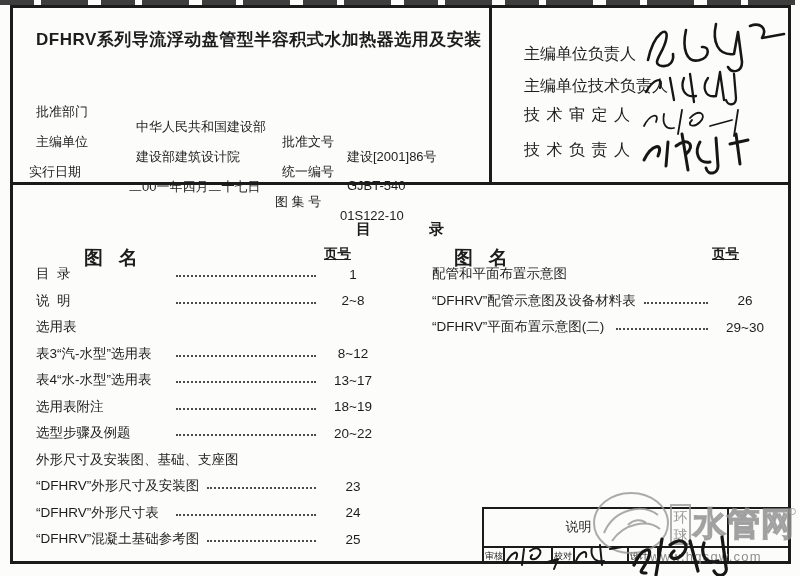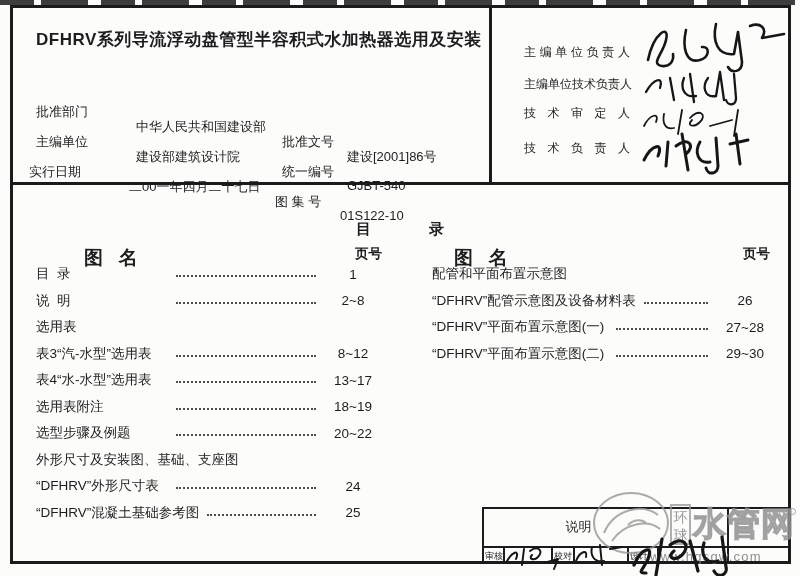--- a/index.html
+++ b/index.html
@@ -17,28 +17,28 @@
   .vdiv-top{left:489px;top:5px;width:3px;height:180px;background:#1b1b1b;}
   .hdiv{left:10px;top:182px;width:781px;height:3px;background:#1b1b1b;}
   
   .doc-title{left:36px;top:28px;width:436px;font-size:17px;font-weight:700;letter-spacing:.5px;white-space:nowrap;}
   .info-row{height:16px;font-size:13px;white-space:pre;}
   .info-row .l1{position:absolute;left:0;}
   .info-row .v1{position:absolute;left:80px;margin-left:20px;}
   .info-row .l2{position:absolute;left:246px;}
   .info-row .v2{position:absolute;left:311px;}
   
-  .sig-label{left:524px;width:106px;font-size:12px;text-align:justify;text-align-last:justify;white-space:nowrap;}
+  .sig-label{left:524px;width:106px;font-size:16px;text-align:justify;text-align-last:justify;white-space:nowrap;}
   svg.sigs{overflow:visible;}
   svg.sigs path{fill:none;stroke:#161616;stroke-linecap:round;stroke-linejoin:round;}
   
   .toc-title{left:10px;top:220px;width:780px;display:flex;justify-content:center;gap:58px;
     font-size:15px;font-weight:700;}
   .col-head-name{font-size:19px;font-weight:700;white-space:pre;}
-  .col-head-page{font-size:13.5px;font-weight:700;width:58px;text-align:right;}
+  .col-head-page{font-size:13.5px;font-weight:700;width:58px;text-align:left;text-decoration:underline;}
   .toc-col{display:flex;flex-direction:column;}
   .toc-row{display:flex;align-items:center;height:26.5px;}
   .toc-row .name{font-size:13.5px;white-space:pre;min-width:132px;}
   .toc-col.right .name{min-width:176px;}
   .toc-row .leader{flex:1;height:10px;border-bottom:2px dotted #4b4b4b;margin:0 8px 6px 8px;}
   .toc-row.no-dots .leader{border-bottom:none;}
   .toc-row .page{width:58px;text-align:center;font-size:13.5px;white-space:nowrap;}
   
   .footer-box{left:482px;top:507px;width:309px;height:57px;border:2px solid #1b1b1b;}
   .footer-hline{left:482px;top:546px;width:309px;height:2px;background:#1b1b1b;}
@@ -158,20 +158,25 @@
     <span class="name">选型步骤及例题</span>
     <span class="leader"></span>
     <span class="page">20~22</span>
   </div>
   <div class="toc-row no-dots">
     <span class="name">外形尺寸及安装图、基础、支座图</span>
     <span class="leader"></span>
     <span class="page"></span>
   </div>
   <div class="toc-row">
+    <span class="name">“DFHRV”外形尺寸及安装图</span>
+    <span class="leader"></span>
+    <span class="page">23</span>
+  </div>
+  <div class="toc-row">
     <span class="name">“DFHRV”外形尺寸表</span>
     <span class="leader"></span>
     <span class="page">24</span>
   </div>
   <div class="toc-row">
     <span class="name">“DFHRV”混凝土基础参考图</span>
     <span class="leader"></span>
     <span class="page">25</span>
   </div>
 </div>
@@ -179,25 +184,20 @@
 <div class="abs toc-col right" style="left:432px;top:261px;width:342px;">
   <div class="toc-row no-dots">
     <span class="name">配管和平面布置示意图</span>
     <span class="leader"></span>
     <span class="page"></span>
   </div>
   <div class="toc-row">
     <span class="name">“DFHRV”配管示意图及设备材料表</span>
     <span class="leader"></span>
     <span class="page">26</span>
-  </div>
-  <div class="toc-row">
-    <span class="name">“DFHRV”平面布置示意图(一)</span>
-    <span class="leader"></span>
-    <span class="page">27~28</span>
   </div>
   <div class="toc-row">
     <span class="name">“DFHRV”平面布置示意图(二)</span>
     <span class="leader"></span>
     <span class="page">29~30</span>
   </div>
 </div>
 
 <div class="abs footer-box"></div>
 <div class="abs footer-hline"></div>

